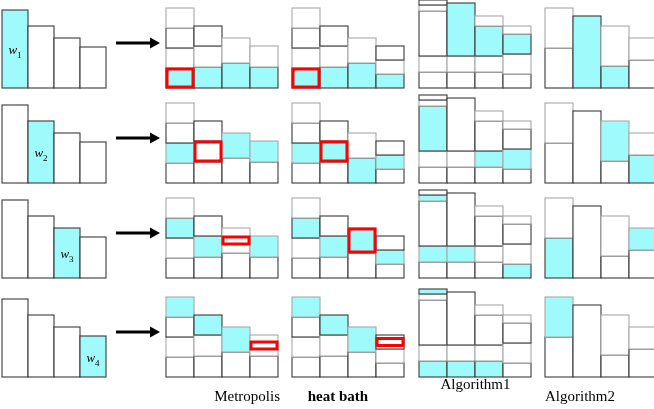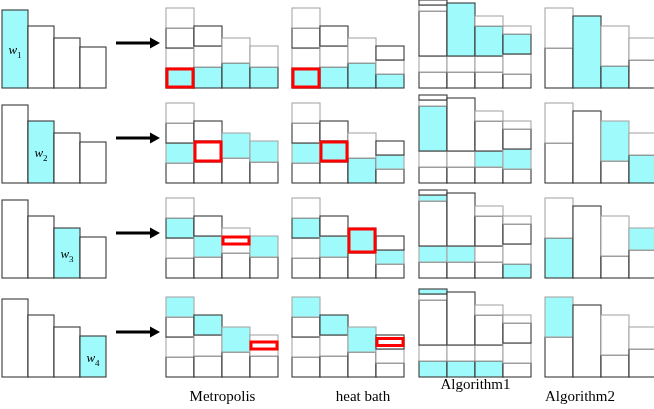--- a/index.html
+++ b/index.html
@@ -279,16 +279,16 @@
         <rect x="545" y="297" width="28" height="40" fill="#9ffbfb" stroke="#a8a8a8" stroke-width="1.1"></rect>
         <rect x="573" y="305" width="28" height="72" fill="#ffffff" stroke="#3a3a3a" stroke-width="1.1"></rect>
         <rect x="601" y="355" width="28" height="22" fill="#ffffff" stroke="#3a3a3a" stroke-width="1.1"></rect>
         <rect x="601" y="315" width="28" height="40" fill="#ffffff" stroke="#a8a8a8" stroke-width="1.1"></rect>
         <rect x="629" y="349" width="28" height="28" fill="#ffffff" stroke="#3a3a3a" stroke-width="1.1"></rect>
         <rect x="629" y="327" width="28" height="22" fill="#ffffff" stroke="#a8a8a8" stroke-width="1.1"></rect>
       </g>
     </svg>
 </div>
 
-<div class="caption" style="left:165px;top:388px;width:115px;">Metropolis</div>
-<div class="caption" style="left:307px;top:388px;width:112px;">heat bath</div>
+<div class="caption" style="left:165px;top:388px;width:115px;text-align:right;">Metropolis</div>
+<div class="caption" style="left:282px;top:388px;width:112px;font-weight:bold;">heat bath</div>
 <div class="caption" style="left:418px;top:376px;width:115px;">Algorithm1</div>
 <div class="caption" style="left:525px;top:388px;width:110px;">Algorithm2</div>
 
 </body></html>

